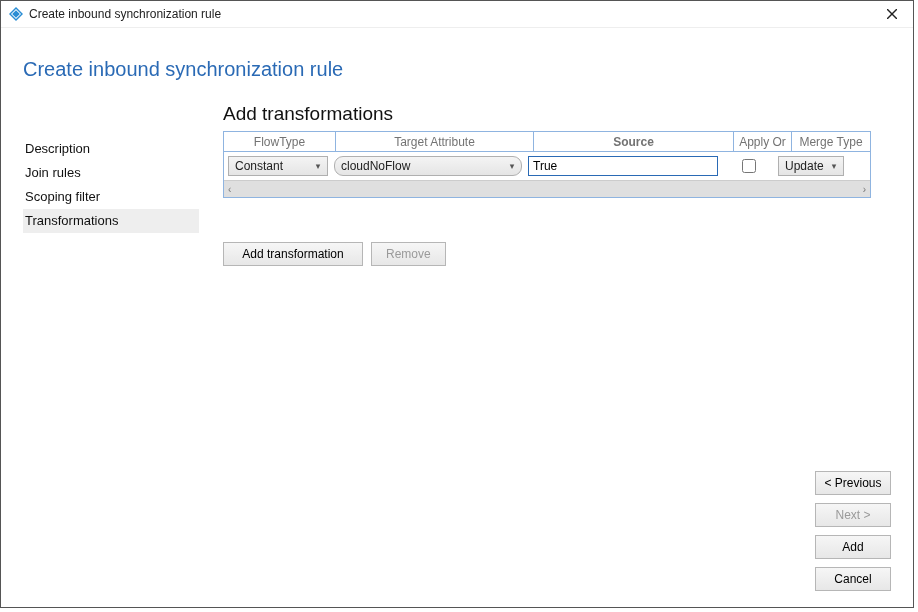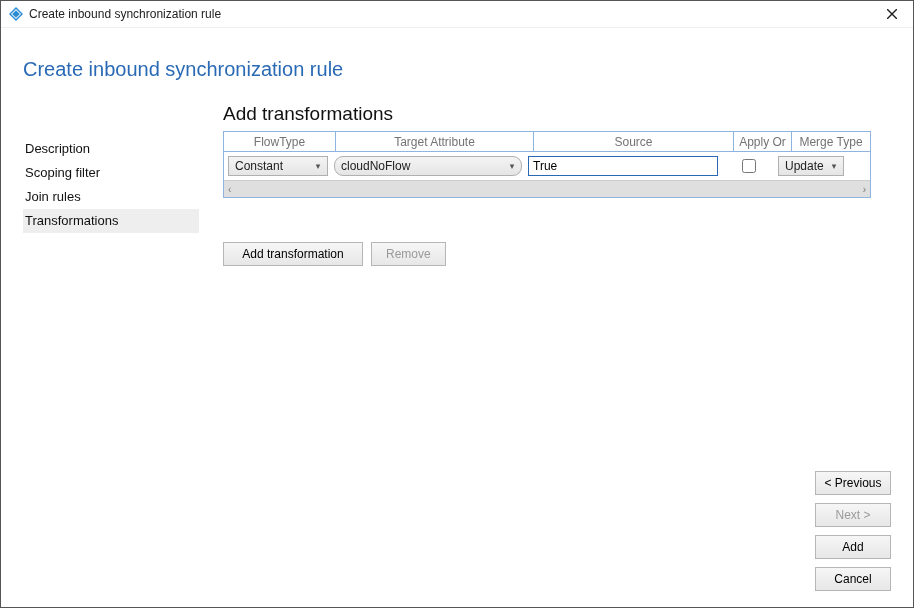--- a/index.html
+++ b/index.html
@@ -96,21 +96,21 @@
     font-size: 12px;
     color: #737373;
     text-align: center;
     height: 20px;
     line-height: 20px;
     box-sizing: border-box;
   }
   .trans-header-cell:last-child { border-right: none; }
   .c-flow   { width: 112px; }
   .c-target { width: 198px; }
-  .c-source { width: 200px; }
+  .c-source { width: 200px; font-weight: bold; }
   .c-apply  { width: 58px; }
   .c-merge  { width: 78px; }
   .trans-data-row {
     display: flex;
     padding: 4px 4px 4px 4px;
     gap: 6px;
   }
   .combo {
     height: 20px;
     box-sizing: border-box;
@@ -230,24 +230,24 @@
 
   <div class="body">
     <div class="page-title">Create inbound synchronization rule</div>
 
     <div class="content-row">
       <div class="sidebar">
         <div class="sidebar-item">
           <span>Description</span>
         </div>
         <div class="sidebar-item">
+          <span>Join rules</span>
+        </div>
+        <div class="sidebar-item">
           <span>Scoping filter</span>
-        </div>
-        <div class="sidebar-item">
-          <span>Join rules</span>
         </div>
         <div class="sidebar-item selected">
           <span>Transformations</span>
         </div>
       </div>
 
       <div class="main">
         <div class="section-heading">Add transformations</div>
 
         <div class="trans-table">

